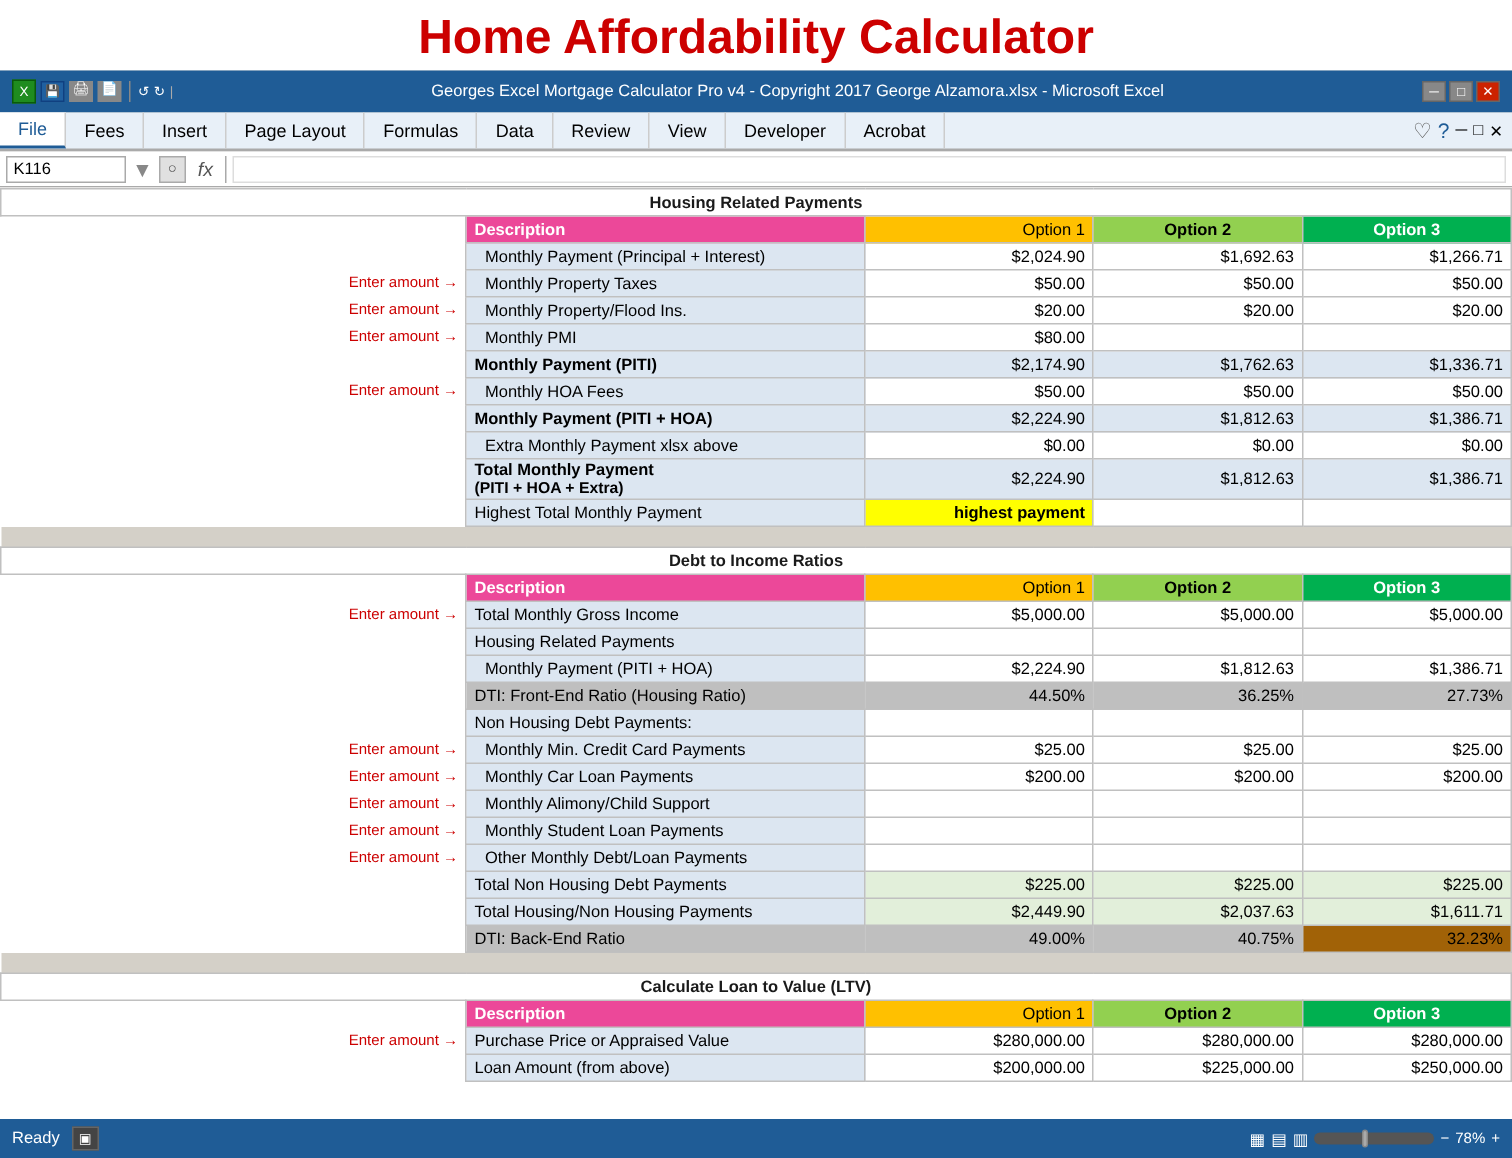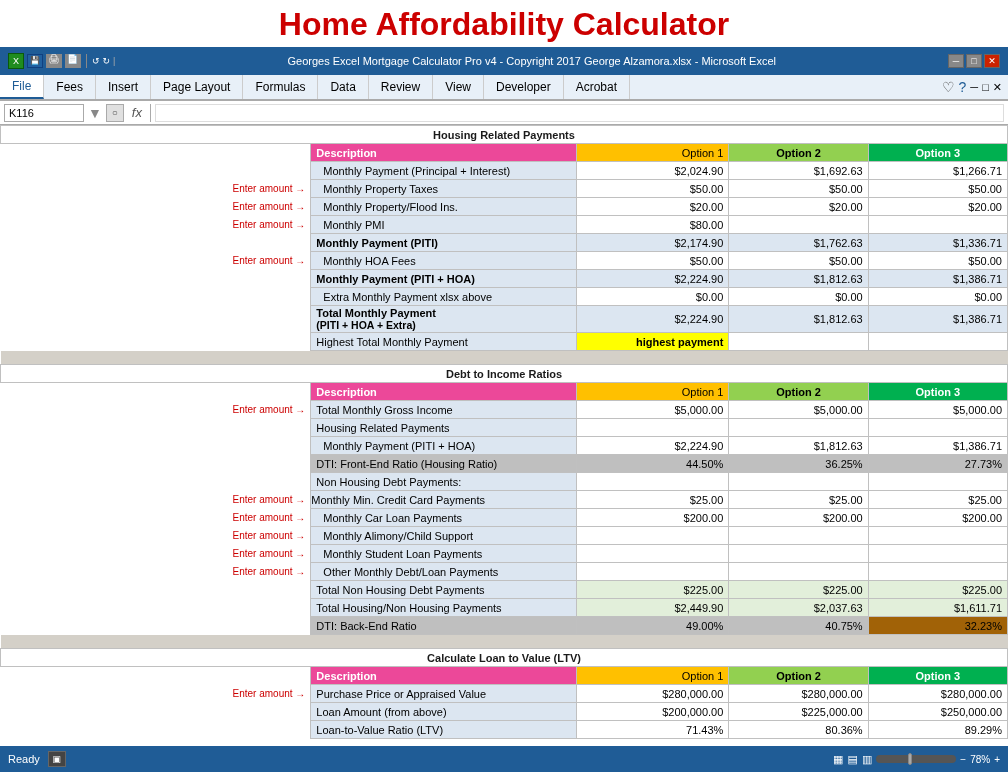--- a/index.html
+++ b/index.html
@@ -368,21 +368,21 @@
         <tr>
           <td style="border:none;background:white;"></td>
           <td class="data-label">Non Housing Debt Payments:</td>
           <td style="background:white;border:1px solid #c0c0c0;"></td>
           <td style="background:white;border:1px solid #c0c0c0;"></td>
           <td style="background:white;border:1px solid #c0c0c0;"></td>
         </tr>
 
         <tr>
           <td style="border:none;background:white;text-align:right;font-size:10px;color:#cc0000;padding-right:5px;">Enter amount →</td>
-          <td class="data-label" style="padding-left:0;margin-left:44px;">Monthly Min. Credit Card Payments</td>
+          <td class="data-label" style="padding-left:12px;margin-left:44px;">Monthly Min. Credit Card Payments</td>
           <td class="data-val">$25.00</td>
           <td class="data-val">$25.00</td>
           <td class="data-val">$25.00</td>
         </tr>
 
         <tr>
           <td style="border:none;background:white;text-align:right;font-size:10px;color:#cc0000;padding-right:5px;">Enter amount →</td>
           <td class="data-label" style="padding-left:12px;">Monthly Car Loan Payments</td>
           <td class="data-val">$200.00</td>
           <td class="data-val">$200.00</td>
@@ -461,27 +461,20 @@
         </tr>
 
         <tr>
           <td style="border:none;background:white;"></td>
           <td class="data-label">Loan Amount (from above)</td>
           <td class="data-val">$200,000.00</td>
           <td class="data-val">$225,000.00</td>
           <td class="data-val">$250,000.00</td>
         </tr>
 
-        <tr>
-          <td style="border:none;background:white;"></td>
-          <td class="data-label">Loan-to-Value Ratio (LTV)</td>
-          <td class="data-val">71.43%</td>
-          <td class="data-val">80.36%</td>
-          <td class="data-val">89.29%</td>
-        </tr>
 
         <tr>
           <td colspan="5" style="height:30px;background:white;border:none;"></td>
         </tr>
       </tbody>
     </table>
 
   </div>
 </div>
 

